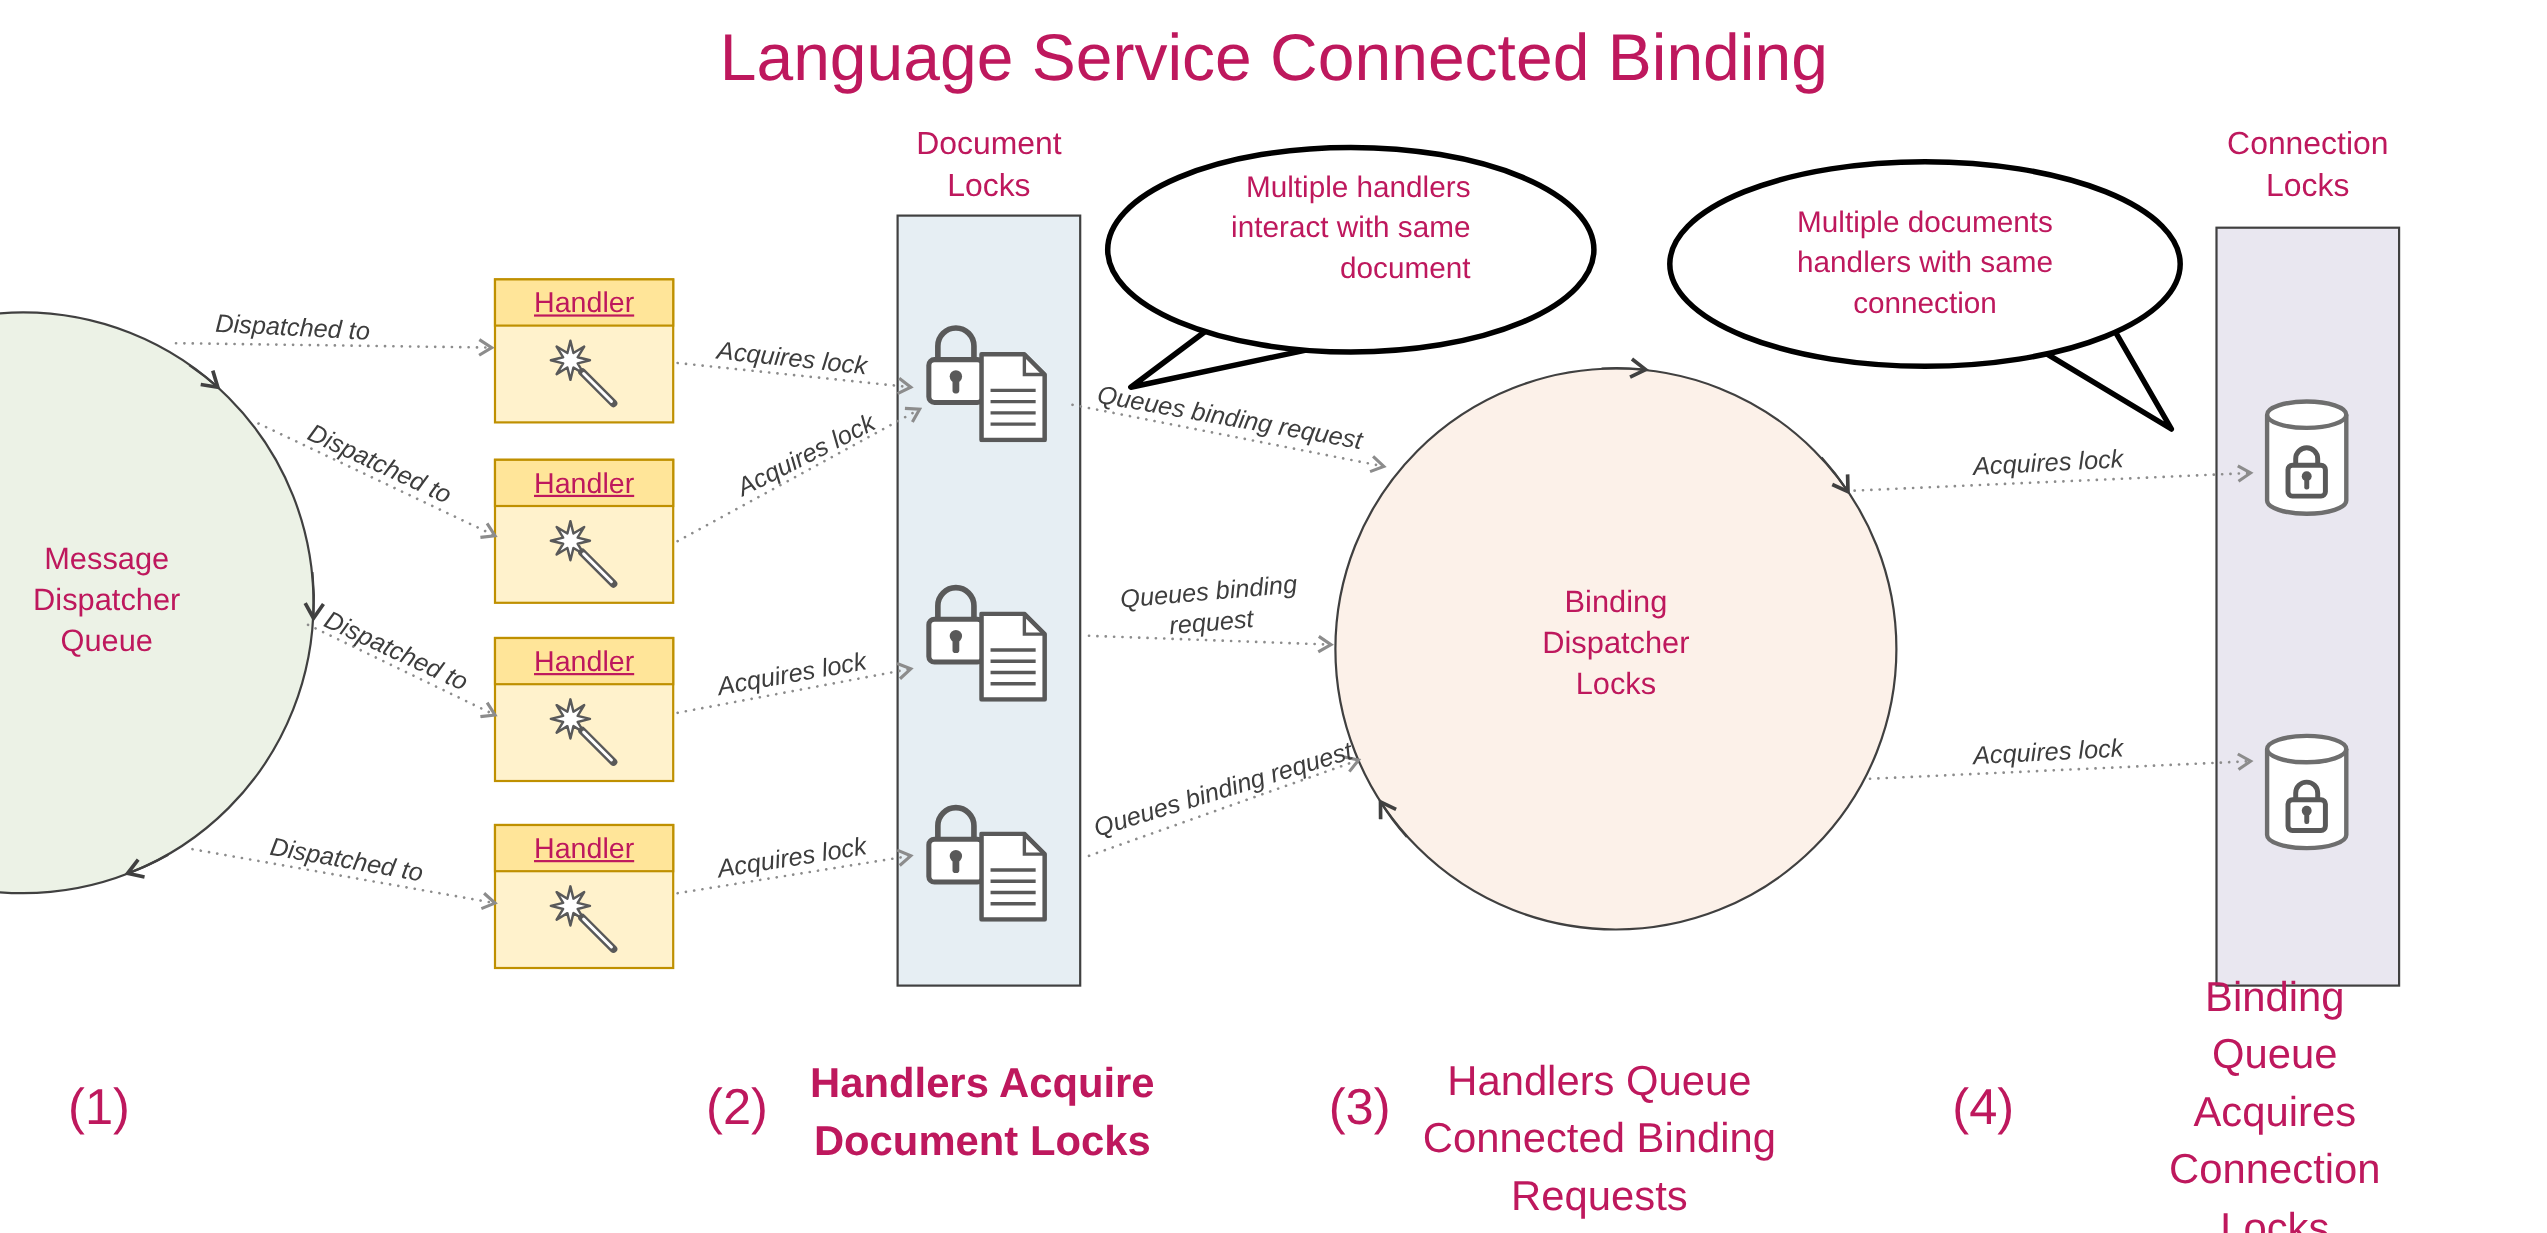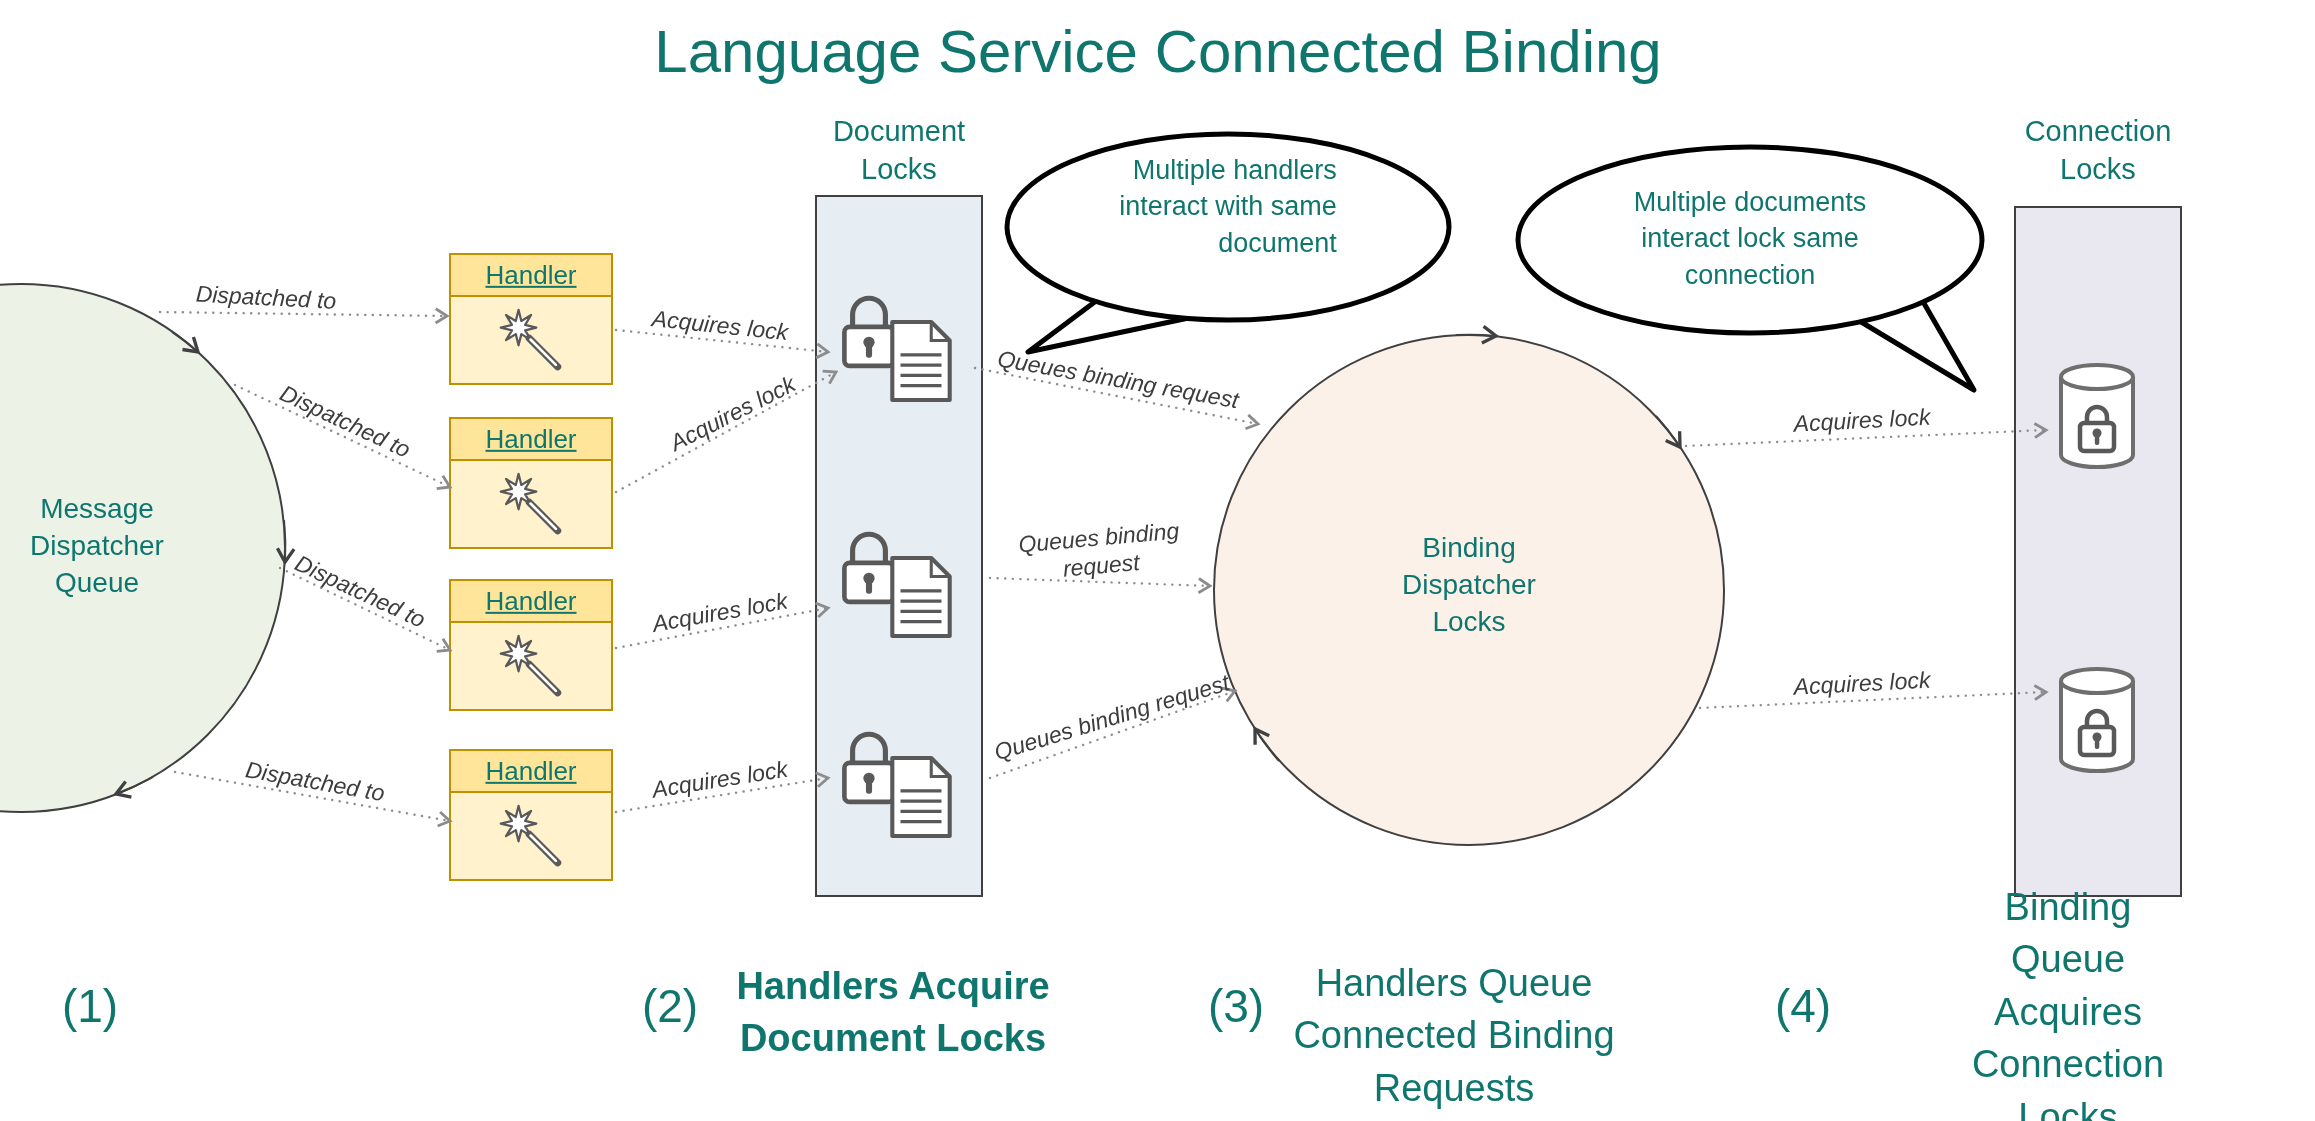--- a/index.html
+++ b/index.html
@@ -3,21 +3,21 @@
 <meta charset="utf-8">
 <style>
   html,body { margin:0; padding:0; background:#ffffff; }
   .stage {
     position:relative; width:2315px; height:1121px; overflow:hidden;
     background:#ffffff; font-family:"Liberation Sans", sans-serif; color:#1a1a1a;
   }
   svg.layer { position:absolute; left:0; top:0; }
   .lbl {
     position:absolute; text-align:center; white-space:pre-line;
-    transform:translate(-50%,-50%); line-height:1.32; color:#0f766e;
+    transform:translate(-50%,-50%); line-height:1.32; color:#be185d;
   }
   .edge { font-size:23px; font-style:italic; color:#3d3d3d; line-height:1.2; }
   .node { font-size:28px; }
   .col  { font-size:29px; }
   .hdl  { font-size:26px;text-decoration:underline; }
   .bub  { font-size:27px; line-height:1.35; }
   .num  { font-size:46px; }
   .cap  { font-size:38px; line-height:1.38; }
   .title{ font-size:60px; }
   .dotted { stroke:#8c8c8c; stroke-width:2.4; stroke-dasharray:0.1 7.5; stroke-linecap:round; fill:none; }
@@ -154,21 +154,21 @@
 
   <div class="lbl hdl" style="left:531px; top:275px;">Handler</div>
   <div class="lbl hdl" style="left:531px; top:439px;">Handler</div>
   <div class="lbl hdl" style="left:531px; top:601px;">Handler</div>
   <div class="lbl hdl" style="left:531px; top:771px;">Handler</div>
 
   <div class="lbl bub" style="left:1228px; top:207px;text-align:right;">Multiple handlers
 interact with same
 document</div>
   <div class="lbl bub" style="left:1750px; top:239px;">Multiple documents
-interact lock same
+handlers with same
 connection</div>
 
   <div class="lbl edge" style="left:266px; top:298px; transform:translate(-50%,-50%) rotate(3deg);">Dispatched to</div>
   <div class="lbl edge" style="left:345px; top:422px; transform:translate(-50%,-50%) rotate(25deg);">Dispatched to</div>
   <div class="lbl edge" style="left:360px; top:592px; transform:translate(-50%,-50%) rotate(25deg);">Dispatched to</div>
   <div class="lbl edge" style="left:315px; top:782px; transform:translate(-50%,-50%) rotate(10deg);">Dispatched to</div>
 
   <div class="lbl edge" style="left:720px; top:326px; transform:translate(-50%,-50%) rotate(6deg);">Acquires lock</div>
   <div class="lbl edge" style="left:733px; top:414px; transform:translate(-50%,-50%) rotate(-27deg);">Acquires lock</div>
   <div class="lbl edge" style="left:720px; top:613px; transform:translate(-50%,-50%) rotate(-10deg);">Acquires lock</div>

